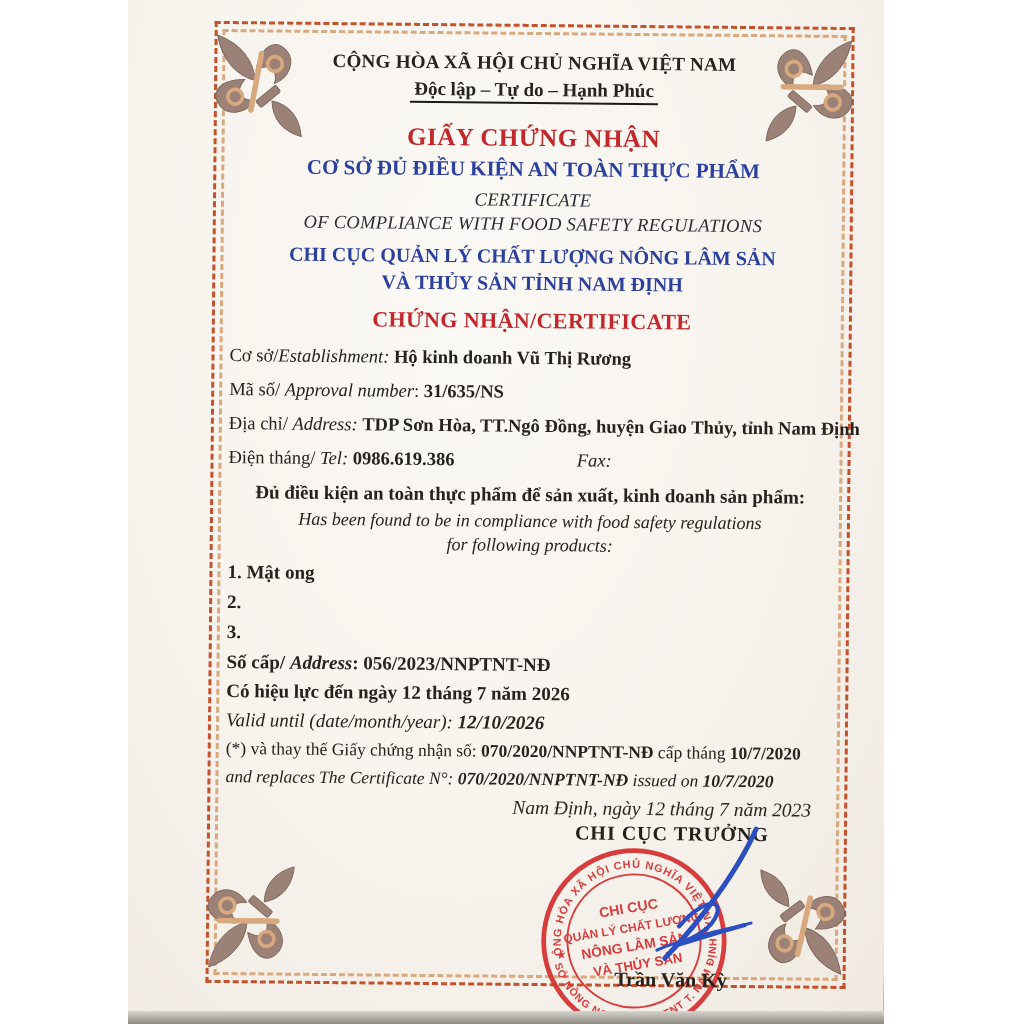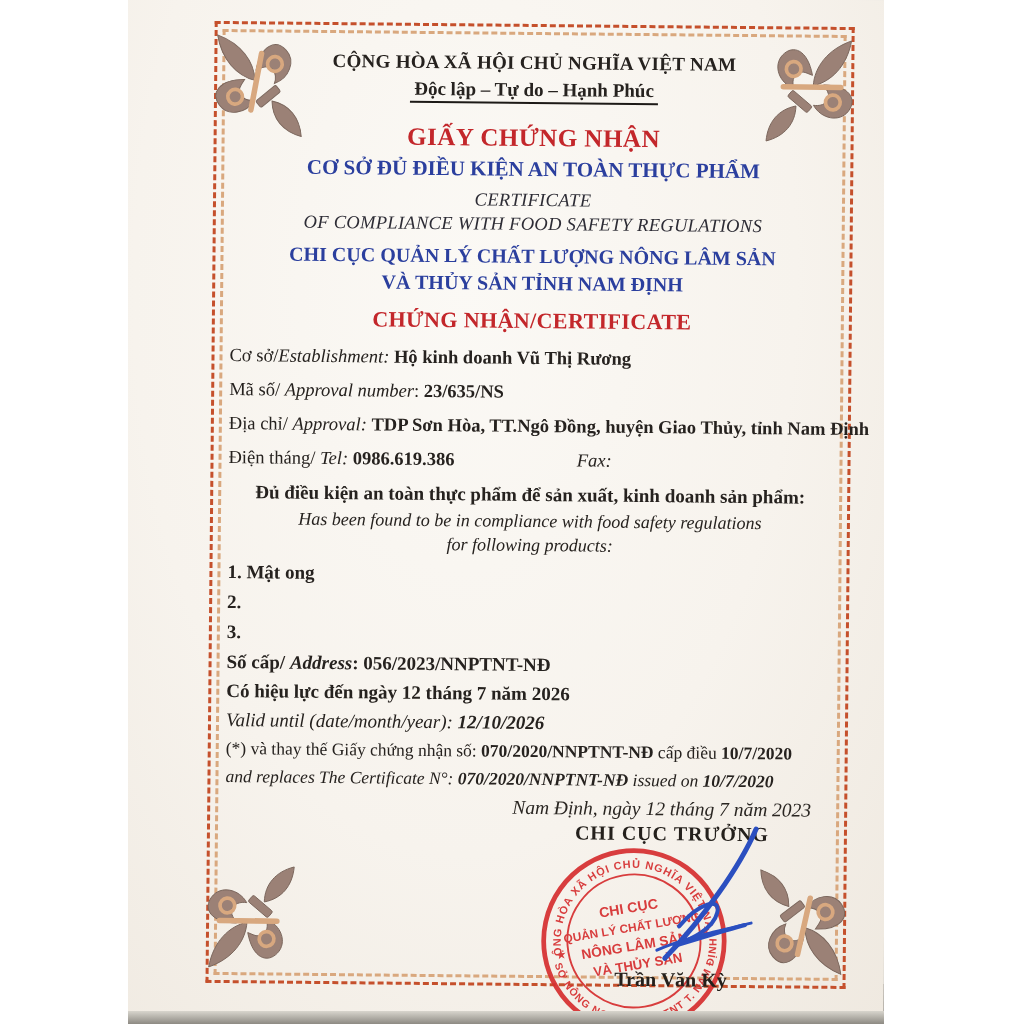--- a/index.html
+++ b/index.html
@@ -101,24 +101,24 @@
       <div class="ctr agency2">VÀ THỦY SẢN TỈNH NAM ĐỊNH</div>
       <div class="ctr certify">CHỨNG NHẬN/CERTIFICATE</div>
 
       <div class="details">
         <div class="d-line">
           <span>Cơ sở/</span><span class="it">Establishment:</span>
           <span class="val">Hộ kinh doanh Vũ Thị Rương</span>
         </div>
         <div class="d-line">
           <span>Mã số/ </span><span class="it">Approval number</span><span>:</span>
-          <span class="val">23/635/NS</span>
+          <span class="val">31/635/NS</span>
         </div>
         <div class="d-line">
-          <span>Địa chỉ/ </span><span class="it">Approval:</span>
+          <span>Địa chỉ/ </span><span class="it">Address:</span>
           <span class="val">TDP Sơn Hòa, TT.Ngô Đồng, huyện Giao Thủy, tỉnh Nam Định</span>
         </div>
         <div class="d-line tel-row">
           <span class="tel-part">
             <span>Điện tháng/ </span><span class="it">Tel:</span>
             <span class="val">0986.619.386</span>
           </span>
           <span class="it">Fax:</span>
         </div>
       </div>
@@ -135,21 +135,21 @@
 
       <div class="issue">
         <div class="i-line">
           <span class="val">Số cấp/ </span><span class="val it">Address</span><span class="val">: </span><span class="val">056/2023/NNPTNT-NĐ</span>
         </div>
         <div class="i-line val">Có hiệu lực đến ngày 12 tháng 7 năm 2026</div>
         <div class="i-line">
           <span class="it">Valid until (date/month/year): </span><span class="val it">12/10/2026</span>
         </div>
         <div class="i-line i-small">
-          <span>(*) và thay thế Giấy chứng nhận số: </span><span class="val">070/2020/NNPTNT-NĐ</span><span> cấp điều </span><span class="val">10/7/2020</span>
+          <span>(*) và thay thế Giấy chứng nhận số: </span><span class="val">070/2020/NNPTNT-NĐ</span><span> cấp tháng </span><span class="val">10/7/2020</span>
         </div>
         <div class="i-line i-small it">
           <span>and replaces The Certificate N°: </span><span class="val">070/2020/NNPTNT-NĐ</span><span> issued on </span><span class="val">10/7/2020</span>
         </div>
       </div>
 
       <div class="date-line">Nam Định, ngày 12 tháng 7 năm 2023</div>
 
       <div class="sign-block">
         <div class="signer-title">CHI CỤC TRƯỞNG</div>

